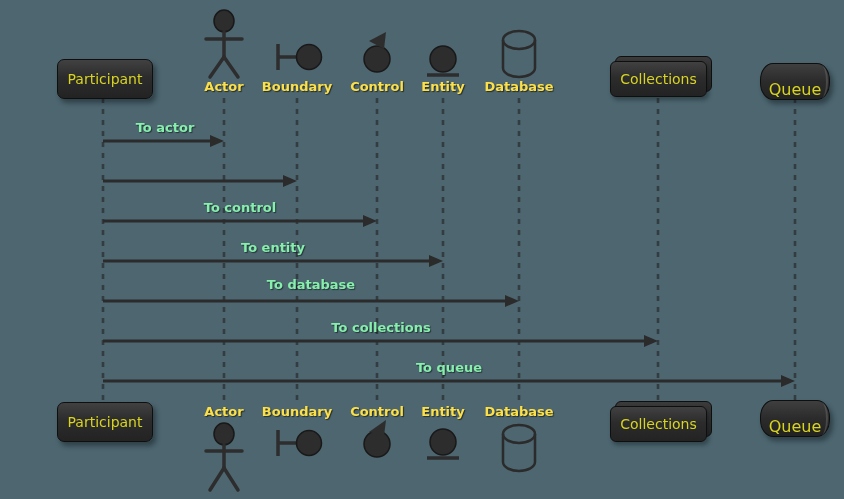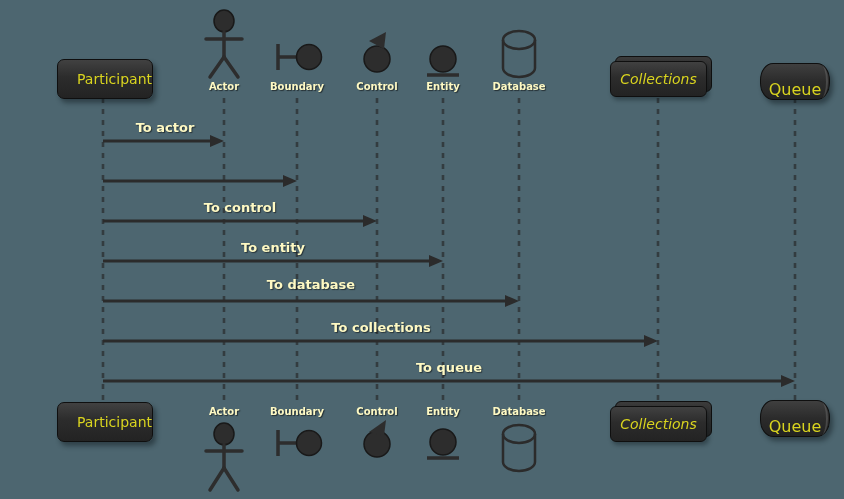--- a/index.html
+++ b/index.html
@@ -9,23 +9,23 @@
     font-family:"DejaVu Sans","Liberation Sans",sans-serif;
   }
   .layer{position:absolute;left:0;top:0;z-index:0;}
   .node{
     position:absolute;z-index:2;display:flex;align-items:center;justify-content:center;
     background:linear-gradient(180deg,#414141 0%,#2c2c2c 45%,#232323 100%);
     border:1.5px solid #0f0f0f;border-radius:7px;
     box-shadow:3px 4px 5px rgba(10,20,25,0.45);
     color:#d9d41f;font-size:14px;
   }
-  .pbox{left:57px;width:94px;height:38px;justify-content:flex-end;}
+  .pbox{left:57px;width:94px;height:38px;}
   .pbox.top{top:59px;} .pbox.bottom{top:402px;}
-  .collections{position:absolute;left:610px;width:97px;height:36px;z-index:2;font-style:italic;}
+  .collections{position:absolute;left:610px;width:97px;height:36px;z-index:2;}
   .collections.top{top:61px;} .collections.bottom{top:406px;}
   .collections .back{
     position:absolute;left:5px;top:-5px;width:100%;height:100%;
     background:linear-gradient(180deg,#3b3b3b,#242424);
     border:1.5px solid #0f0f0f;border-radius:6px;box-sizing:border-box;
   }
   .collections .front{
     position:absolute;left:0;top:0;width:100%;height:100%;box-sizing:border-box;
     display:flex;align-items:center;justify-content:center;
     background:linear-gradient(180deg,#414141 0%,#2c2c2c 45%,#232323 100%);
@@ -41,27 +41,27 @@
     box-shadow:3px 4px 5px rgba(10,20,25,0.45);
     color:#d9d41f;font-size:16px;
   }
   .queue.top{top:63px;} .queue.bottom{top:400px;}
   .queue::after{
     content:"";position:absolute;right:1px;top:1px;bottom:1px;width:14px;
     border-radius:50%;border-right:2px solid rgba(130,130,130,0.35);box-sizing:border-box;
   }
   .icon-label{
     position:absolute;z-index:2;width:110px;text-align:center;height:17px;line-height:17px;
-    color:#fef9c3;font-size:10px;font-weight:bold;
+    color:#fde047;font-size:13px;font-weight:bold;
     text-shadow:1px 1px 1px rgba(0,0,0,0.55);
   }
   .icon-label.toprow{top:78px;} .icon-label.bottomrow{top:403px;}
   .msg{
     position:absolute;z-index:2;width:160px;text-align:center;height:17px;line-height:17px;
-    color:#fef9c3;font-size:13px;font-weight:bold;
+    color:#86efac;font-size:13px;font-weight:bold;
     text-shadow:1px 1px 1px rgba(0,0,0,0.5);
   }
 </style>
 </head>
 <body>
 
 <div class="canvas">
 
   <svg class="layer" width="844" height="499" viewBox="0 0 844 499">
 

